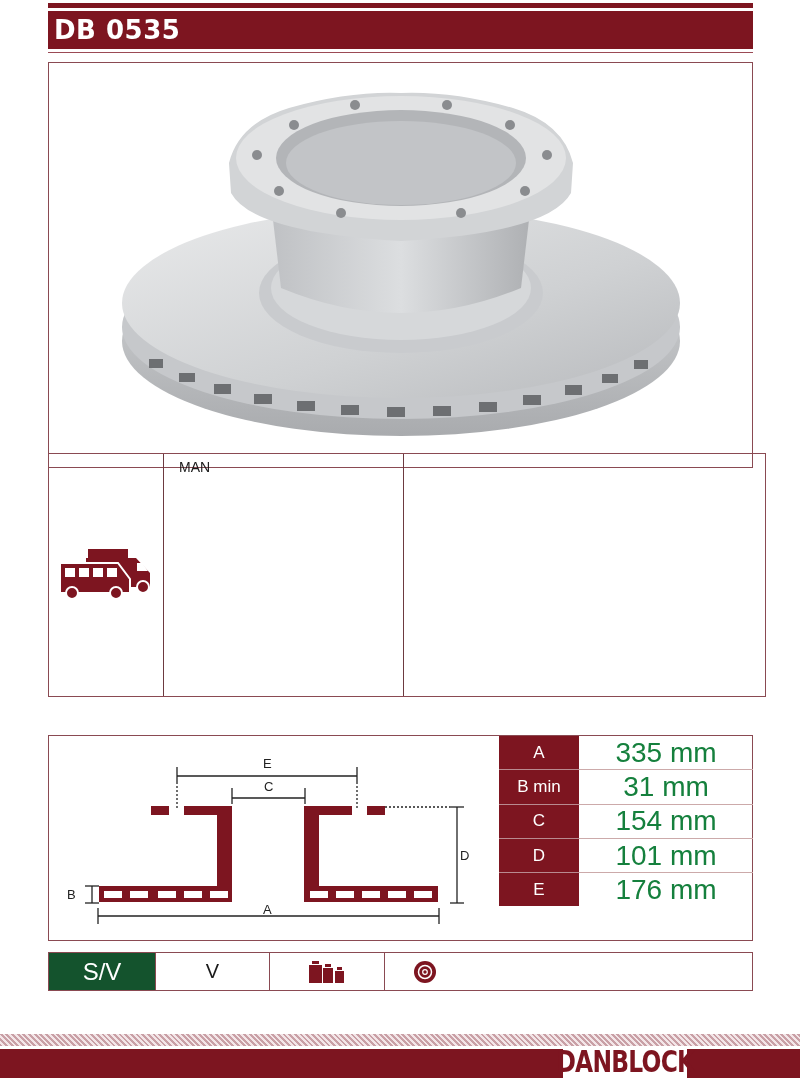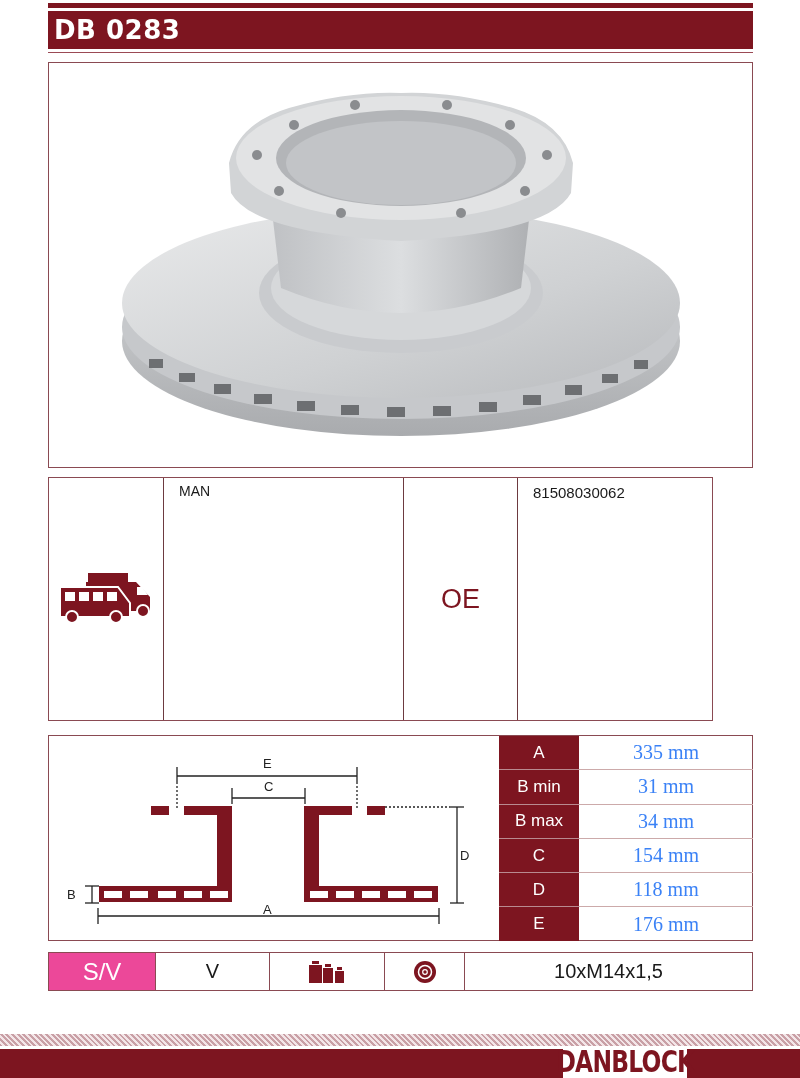--- a/index.html
+++ b/index.html
@@ -7,51 +7,51 @@
          font-family:"Liberation Sans", sans-serif; color:#1a1a1a; }
   .abs { position:absolute; }
   .maroon { background:#7d1520; }
   .topstripe { left:48px; top:3px; width:705px; height:5px; }
   .titlebar { left:48px; top:11px; width:705px; height:38px; display:flex; align-items:center; }
   .titlebar span { color:#fff; font-weight:bold; font-size:26px; padding-left:6px; letter-spacing:0.5px;
                    font-family:"DejaVu Sans", sans-serif; }
   .thinline { left:48px; top:52px; width:705px; height:1px; background:#9b4a55; }
   .box { border:1px solid #8a4a52; box-sizing:border-box; }
   .imgbox { left:48px; top:62px; width:705px; height:406px; }
-  .appbox { left:48px; top:477px; width:665px; height:244px; display:flex; }
+  .appbox { left:48px; top:453px; width:718px; height:244px; display:flex; }
   .appbox > div { box-sizing:border-box; height:100%; position:relative; }
   .col-icon { width:115px; border-right:1px solid #6d3a40; display:flex; align-items:center; justify-content:center; }
   .col-make { width:240px; border-right:1px solid #6d3a40; }
   .col-oe { width:114px; border-right:1px solid #6d3a40; display:flex; align-items:center; justify-content:center; }
   .col-oe span { color:#7d1520; font-size:27px; }
   .col-nums { flex:1; padding:5px 0 0 15px; font-size:15px; line-height:19.5px; }
   .make { position:absolute; left:15px; top:5px; font-size:14px; }
   .dimbox { left:48px; top:735px; width:705px; height:206px; }
   .dimtable { position:absolute; left:450px; top:0; width:254px; border-collapse:collapse; }
   .dimtable td { height:33.3px; border-bottom:1px solid #caa; padding:0; text-align:center; }
   .dimtable tr:last-child td { border-bottom:none; }
   .dimtable td.k { width:80px; background:#7d1520; color:#fff; font-family:"Liberation Sans Narrow","Liberation Sans", sans-serif; font-size:17px; border-bottom:1px solid #b98a90;}
-  .dimtable td.v { font-size:20px; color:#3b82f6;font-family:Liberation Serif, serif; }
+  .dimtable td.v { font-size:28px; color:#15803d; }
   .bottomrow { left:48px; top:952px; width:705px; height:39px; display:flex; }
   .bottomrow > div { box-sizing:border-box; height:100%; display:flex; align-items:center; justify-content:center; border-right:1px solid #8a4a52; font-size:20px; }
   .bottomrow > div:last-child { border-right:none; }
-  .sv { width:107px; background:#ec4899; color:#fff !important; font-size:24px !important; }
+  .sv { width:107px; background:#14532d; color:#fff !important; font-size:24px !important; }
   .hatch { left:0; top:1034px; width:800px; height:12px;
     background: repeating-linear-gradient(45deg, #c9a0a6 0 2px, #f3e6e8 2px 4px),
                 #d8b6bb; }
   .footer { left:0; top:1049px; width:800px; height:29px; }
   .brand { left:563px; top:1046px; width:124px; height:32px; background:#fff; display:flex; justify-content:center; align-items:flex-start; }
   .brand span { color:#7d1520; font-weight:bold; font-size:30px; letter-spacing:-1px; transform:scaleX(0.78); transform-origin:center top; line-height:32px; font-family:"DejaVu Sans", sans-serif;}
 </style>
 </head>
 <body>
 
 <div class="abs maroon topstripe"></div>
 <div class="abs maroon titlebar">
-  <span>DB 0283</span>
+  <span>DB 0535</span>
 </div>
 <div class="abs thinline"></div>
 
 <div class="abs box imgbox">
   <svg width="703" height="404" viewBox="0 0 703 404">
     <defs>
       <linearGradient id="discTop" x1="0" y1="0" x2="1" y2="1">
         <stop offset="0" stop-color="#e9eaeb"></stop>
           <stop offset="0.6" stop-color="#cfd1d3"></stop>
           <stop offset="1" stop-color="#b8babd"></stop>
@@ -132,25 +132,21 @@
         <path d="M79 14 L84 14 L90 22 L79 22 Z"></path>
         <circle cx="85" cy="38" r="2" fill="#7d1520"></circle>
         <circle cx="14" cy="44" r="2" fill="#7d1520"></circle>
         <circle cx="58" cy="44" r="2" fill="#7d1520"></circle>
       </g>
     </svg>
   </div>
   <div class="col-make">
     <span class="make">MAN</span>
   </div>
-  <div class="col-oe">
-    <span>OE</span>
-  </div>
   <div class="col-nums">
-    <div>81508030062</div>
   </div>
 </div>
 
 <div class="abs box dimbox">
   <svg class="abs" style="left:0;top:0" width="450" height="204" viewBox="0 0 450 204">
     <g fill="#7d1520">
       <rect x="102" y="70" width="18" height="9"></rect>
       <rect x="135" y="70" width="48" height="9"></rect>
       <rect x="168" y="70" width="15" height="95"></rect>
       <rect x="50" y="150" width="133" height="16"></rect>
@@ -204,30 +200,26 @@
     <tbody>
         <tr>
           <td class="k">A</td>
           <td class="v">335 mm</td>
         </tr>
     <tr>
           <td class="k">B min</td>
           <td class="v">31 mm</td>
         </tr>
     <tr>
-          <td class="k">B max</td>
-          <td class="v">34 mm</td>
-        </tr>
-    <tr>
           <td class="k">C</td>
           <td class="v">154 mm</td>
         </tr>
     <tr>
           <td class="k">D</td>
-          <td class="v">118 mm</td>
+          <td class="v">101 mm</td>
         </tr>
     <tr>
           <td class="k">E</td>
           <td class="v">176 mm</td>
         </tr>
   </tbody>
     </table>
 </div>
 
 <div class="abs box bottomrow">
@@ -249,22 +241,19 @@
       </g>
     </svg>
   </div>
   <div style="width:80px">
     <svg width="24" height="24" viewBox="0 0 24 24">
       <circle cx="12" cy="12" r="11" fill="#7d1520"></circle>
       <circle cx="12" cy="12" r="6.5" fill="none" stroke="#fff" stroke-width="1.5"></circle>
       <circle cx="12" cy="12" r="2.3" fill="none" stroke="#fff" stroke-width="1.2"></circle>
     </svg>
   </div>
-  <div style="flex:1">
-      <span>10xM14x1,5</span>
-    </div>
 </div>
 
 <div class="abs hatch"></div>
 <div class="abs maroon footer"></div>
 <div class="abs brand">
   <span>DANBLOCK</span>
 </div>
 
 </body></html>

